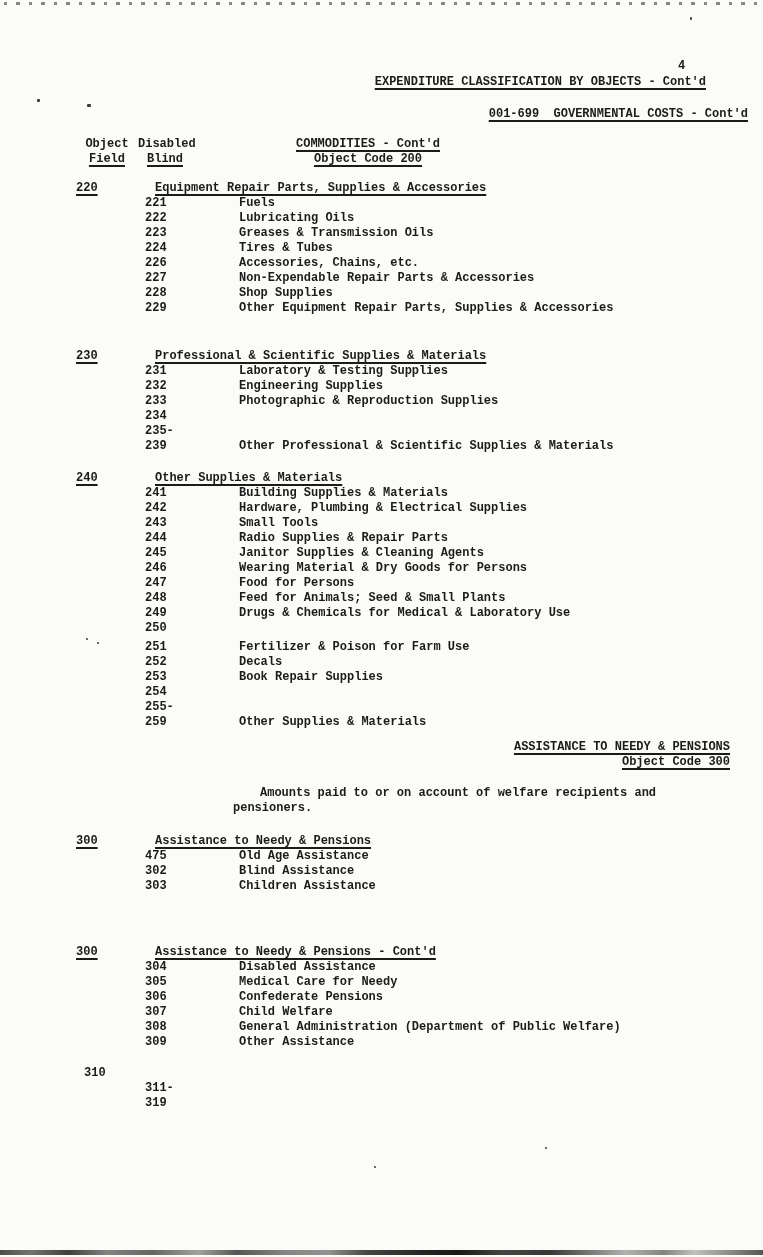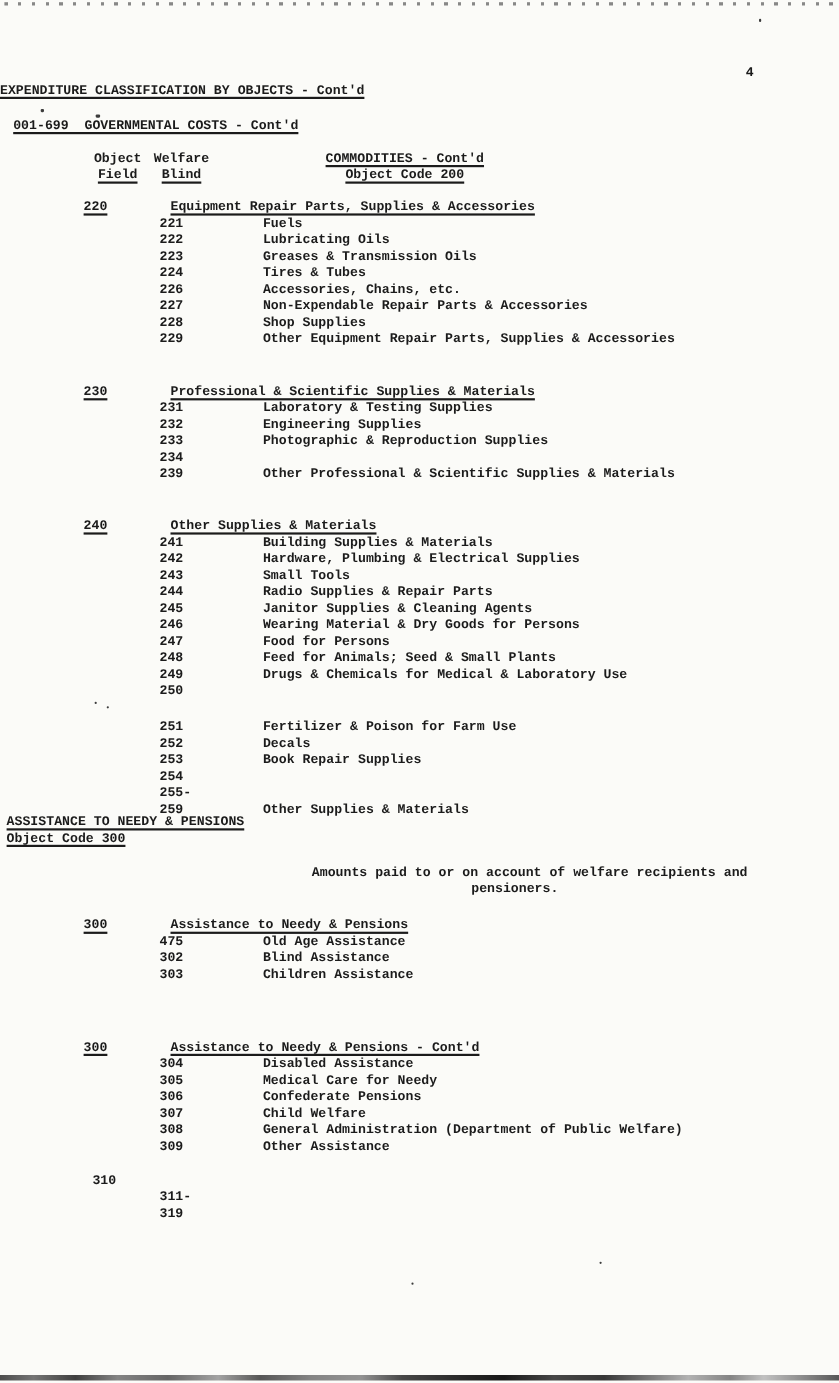--- a/index.html
+++ b/index.html
@@ -4,55 +4,55 @@
 <style>
   html,body{margin:0;padding:0;}
   body{
     width:763px;height:1257px;overflow:hidden;position:relative;
     background:#fbfbf8;
     font-family:"Liberation Mono","DejaVu Sans Mono",monospace;
     font-weight:700;color:#1b1b1b;font-size:12px;line-height:15px;
   }
   .abs{position:absolute;}
   .u{text-decoration:underline;text-decoration-thickness:1.5px;text-underline-offset:2.5px;}
-  .center{text-align:left;}
+  .center{text-align:right;}
   .pre{white-space:pre;}
 
   
   #edge-dots{top:2px;left:4px;right:4px;height:3px;opacity:.8;
     background:repeating-linear-gradient(90deg,#6b6b6b 0px,#6b6b6b 3px,transparent 3px,transparent 12.5px);}
   #bottom-smudge{top:1250px;left:0;right:0;height:5px;filter:blur(.4px);opacity:.9;
     background:linear-gradient(90deg,#3a3a3a 0%,#666 4%,#2a2a2a 9%,#777 14%,#555 20%,#999 26%,#444 31%,#777 37%,#888 43%,#333 48%,#111 55%,#000 60%,#333 66%,#222 72%,#666 77%,#aaa 82%,#777 87%,#bbb 91%,#888 95%,#444 100%);}
   .speck{position:absolute;background:#3c3c3c;border-radius:1px;}
 
   
   #page-number{top:59px;left:678px;}
   #title{top:75px;left:0;width:706px;}
-  #subtitle{top:107px;left:0;width:724px;padding-left:12px;}
+  #subtitle{top:107px;left:12px;width:724px;padding-left:12px;}
   #colheads{top:137px;left:0;right:0;height:32px;}
   .colgroup{position:absolute;text-align:center;}
   .colgroup span{display:block;height:15px;}
   #col-object{left:74px;width:46px;margin-left:10px;}
   #col-account{left:138px;width:54px;}
   #col-commodities{left:246px;width:244px;}
 
   
   .block{position:absolute;left:0;right:0;}
   .srow{position:relative;height:15px;}
   .ofield{position:absolute;left:76px;}
   .stitle{position:absolute;left:155px;white-space:pre;text-align:right;}
   .anum{position:absolute;left:145px;white-space:pre;}
   .alabel{position:absolute;left:239px;white-space:pre;}
   #s220{top:181px;}
   #s230{top:349px;}
   #s240{top:471px;}
-  #s240 .srow:nth-child(12){margin-top:18px;}  
+  #s240 .srow:nth-child(12){margin-top:4px;}  
   #h300{top:740px;left:6px;width:724px;}
   #h300 .hline{display:block;height:15px;}
-  #p300{top:786px;left:233px;width:470px;text-align:center;}
+  #p300{top:786px;left:233px;width:470px;}
   #p300 .pline{height:15px;white-space:pre;}
   #p300 .pline:first-child{text-indent:27px;}
   #s300a{top:834px;}
   #s300b{top:945px;}
   #s310{top:1066px;}
   #s310 .ofield{left:84px;}
 </style>
 </head>
 <body>
 
@@ -71,21 +71,21 @@
 <div id="subtitle" class="abs center"><span class="u pre">001-699  GOVERNMENTAL COSTS - Cont'd</span></div>
 
 <div id="colheads" class="abs">
   <div id="col-object" class="colgroup">
     <span>Object</span>
     <span>
         <span class="u">Field</span>
       </span>
   </div>
   <div id="col-account" class="colgroup">
-    <span>Welfare</span>
+    <span>Disabled</span>
     <span>
         <span class="u">Blind</span>
       </span>
   </div>
   <div id="col-commodities" class="colgroup">
     <span>
         <span class="u pre">COMMODITIES - Cont'd</span>
       </span>
     <span>
         <span class="u pre">Object Code 200</span>
@@ -144,20 +144,23 @@
       <div class="srow">
         <span class="anum">232</span>
         <span class="alabel">Engineering Supplies</span>
       </div>
       <div class="srow">
         <span class="anum">233</span>
         <span class="alabel">Photographic &amp; Reproduction Supplies</span>
       </div>
       <div class="srow">
         <span class="anum">234</span>
+      </div>
+      <div class="srow">
+        <span class="anum">235-</span>
       </div>
       <div class="srow">
         <span class="anum">239</span>
         <span class="alabel">Other Professional &amp; Scientific Supplies &amp; Materials</span>
       </div>
     </div>
     <div class="block" id="s240">
       <div class="srow">
         <span class="ofield u">240</span>
         <span class="stitle u">Other Supplies &amp; Materials</span>

